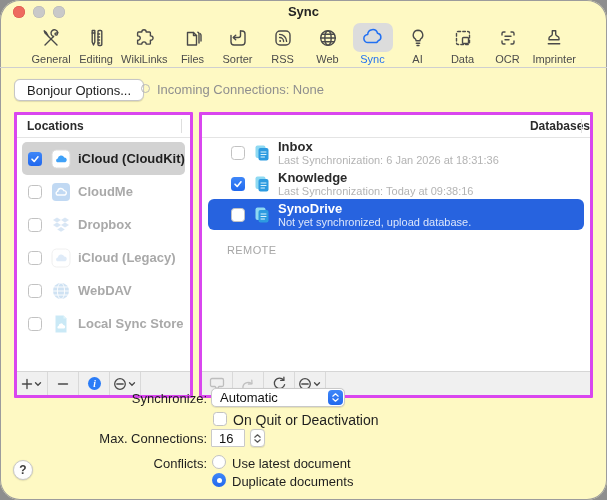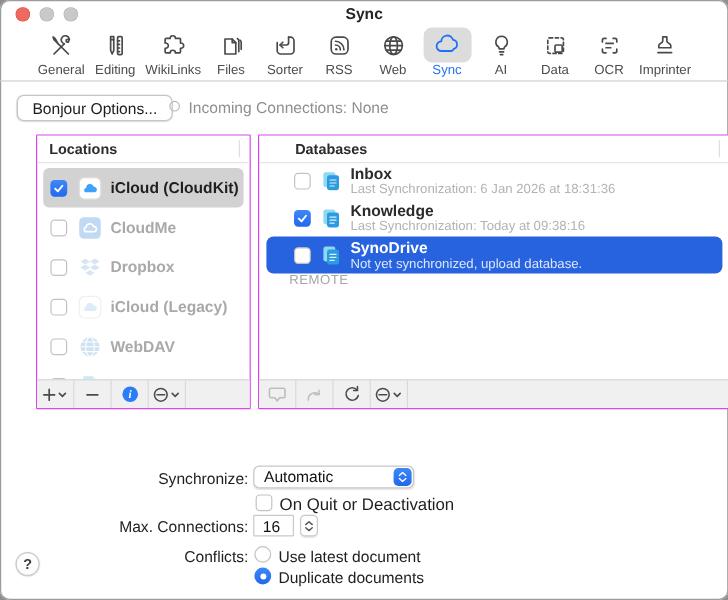--- a/index.html
+++ b/index.html
@@ -1,16 +1,16 @@
 <!DOCTYPE html>
 <html><head>
 <meta charset="utf-8">
 <style>
   html,body{margin:0;padding:0;background:#8e8e8e;font-family:"Liberation Sans",sans-serif;-webkit-font-smoothing:antialiased;}
-  #window{position:relative;width:607px;height:500px;background:#ffffff;border-radius:8px;overflow:hidden;box-shadow:0 0 0 1px #9c9c9c inset;}
+  #window{position:relative;width:607px;height:500px;background:#fef9c3;border-radius:20px;overflow:hidden;box-shadow:0 0 0 1px #9c9c9c inset;}
   
   #titlebar{position:absolute;top:0;left:0;right:0;height:22px;}
   .tl{position:absolute;top:6px;width:12px;height:12px;border-radius:50%;}
   .tl.close{left:13px;background:#ee6a5f;box-shadow:0 0 0 .5px #d85549 inset;}
   .tl.min{left:33px;background:#c9c9c9;box-shadow:0 0 0 .5px #b5b5b5 inset;}
   .tl.zoom{left:53px;background:#c9c9c9;box-shadow:0 0 0 .5px #b5b5b5 inset;}
   #window-title{position:absolute;top:4px;left:0;right:0;text-align:center;font-size:13px;font-weight:bold;color:#242424;}
   #toolbar{position:absolute;top:21px;left:0;right:0;height:47px;border-bottom:1px solid #cfcfcf;display:flex;justify-content:center;align-items:flex-start;gap:5px;padding-top:2px;box-sizing:border-box;}
   .tb-item{display:flex;flex-direction:column;align-items:center;min-width:34px;cursor:default;justify-content:space-between;}
   .tb-ico{width:40px;height:29px;display:flex;align-items:center;justify-content:center;border-radius:7px;}
@@ -18,26 +18,26 @@
   .tb-label{font-size:11px;color:#4c4c4c;margin-top:1px;white-space:nowrap;}
   .tb-item.sel .tb-ico{background:#dcdcdc;}
   .tb-item.sel .tb-label{color:#2573f0;}
   .ts{stroke:#4a4a4a;fill:none;stroke-width:1.4;stroke-linecap:round;stroke-linejoin:round;}
   .tsb{stroke:#2170f2;fill:none;stroke-width:1.5;stroke-linecap:round;stroke-linejoin:round;}
   
   #bonjour-btn{position:absolute;top:79px;left:14px;height:20px;padding:0 12px;background:#ffffff;border:1px solid #c6c6c6;border-radius:6px;font-size:13px;color:#1d1d1d;display:flex;align-items:center;box-shadow:0 .5px 1px rgba(0,0,0,.12);justify-content:flex-end;}
   #conn-dot{position:absolute;top:84px;left:141px;width:9px;height:9px;border-radius:50%;border:1.5px solid #b9b9b9;box-sizing:border-box;}
   #conn-status{position:absolute;top:82px;left:157px;font-size:13px;color:#8f8f8f;}
   
-  .panel{position:absolute;top:112px;height:229px;background:#ffffff;border:1px solid #d946ef;box-sizing:border-box;border-radius:1px;margin-left:16px;}
+  .panel{position:absolute;top:112px;height:286px;background:#ffffff;border:3px solid #d946ef;box-sizing:border-box;border-radius:1px;}
   #locations-panel{left:14px;width:179px;}
   #databases-panel{left:199px;width:394px;}
   .panel-header{position:relative;height:22px;border-bottom:1px solid #e4e4e4;display:flex;align-items:center;font-size:12px;font-weight:bold;color:#2b2b2b;}
   #locations-panel .panel-header{padding-left:10px;}
-  #databases-panel .panel-header{padding-left:30px;}
+  #databases-panel .panel-header{padding-left:30px;justify-content:flex-end;}
   .col-div{position:absolute;right:8px;top:4px;bottom:4px;width:1px;background:#dedede;}
   .panel-toolbar{position:absolute;left:0;right:0;bottom:0;height:23px;background:#f0f0f0;border-top:1px solid #d6d6d6;display:flex;align-items:stretch;}
   .pt-btn{display:flex;align-items:center;justify-content:center;min-width:26px;border-right:1px solid #d9d9d9;padding:0 2px;}
   .pt-btn svg{display:block;}
   .pt-spacer{flex:1;}
   
   #loc-list{position:absolute;top:22px;left:0;right:0;padding-top:5px;}
   .loc-row{height:33px;margin:0 5px;display:flex;align-items:center;border-radius:5px;padding-left:6px;font-weight:bold;}
   .loc-row.sel{background:#d2d2d2;}
   .cb{width:14px;height:14px;border-radius:3.5px;background:#fff;border:1px solid #c2c2c2;box-sizing:border-box;flex:none;display:flex;align-items:center;justify-content:center;}
@@ -390,21 +390,21 @@
               <rect x="1.5" y="0.5" width="10" height="12.5" rx="2" fill="#8ed9f2"></rect>
               <rect x="4.5" y="3" width="10" height="12.5" rx="2" fill="#2d9be0"></rect>
               <path d="M7 7h5M7 9.5h5M7 12h3.5" stroke="#d9f3fd" stroke-width="1" stroke-linecap="round"></path>
             </svg>
         </span>
         <span class="db-texts">
           <div class="db-title">SynoDrive</div>
           <div class="db-sub">Not yet synchronized, upload database.</div>
         </span>
       </div>
-      <div class="db-section" style="padding-top:0">REMOTE</div>
+      <div class="db-section" style="padding-top:14px">REMOTE</div>
     </div>
     <div class="panel-toolbar">
       <div class="pt-btn">
         <svg width="16" height="15" viewBox="0 0 16 15">
             <g stroke="#bdbdbd" stroke-width="1.3" fill="none" stroke-linejoin="round">
               <path d="M3 2.5h10a1.5 1.5 0 0 1 1.5 1.5v5a1.5 1.5 0 0 1-1.5 1.5h-3L8 13.2l-2-2.7H3A1.5 1.5 0 0 1 1.5 9V4A1.5 1.5 0 0 1 3 2.5z"></path>
             </g>
           </svg>
       </div>
       <div class="pt-btn">

